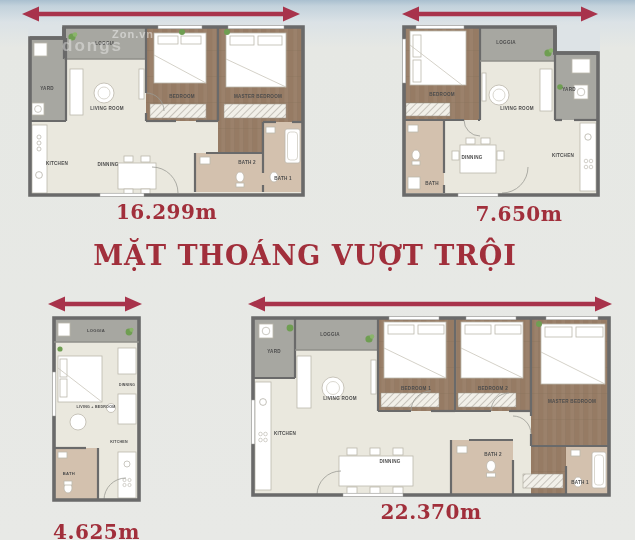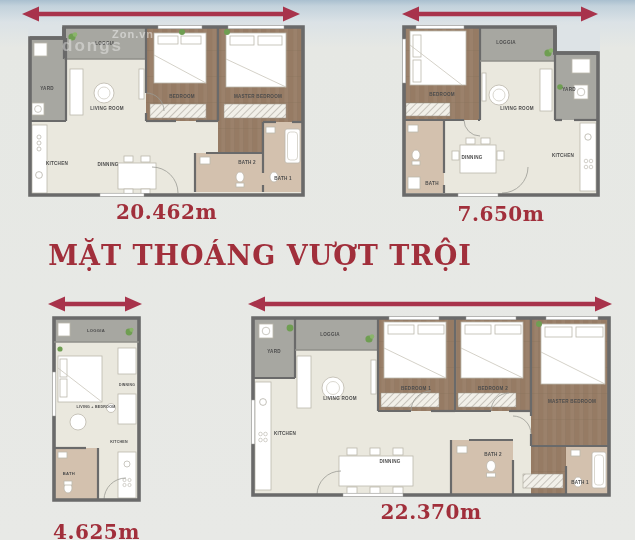--- a/index.html
+++ b/index.html
@@ -10,21 +10,21 @@
   }
   .plan{position:absolute;}
   .dim-label{
     position:absolute;text-align:center;
     font-family:"DejaVu Serif",serif;font-weight:bold;
     font-size:20px;color:#a12f3b;letter-spacing:.5px;
   }
   .main-title{
     position:absolute;left:0;top:240px;width:520px;text-align:center;
     font-family:"DejaVu Serif",serif;font-weight:bold;
-    font-size:27px;color:#a12f3b;letter-spacing:1px;
+    font-size:27px;color:#a12f3b;letter-spacing:1px;padding-left:45px;
   }
   .arrow{position:absolute;}
   .wm{position:absolute;color:rgba(255,255,255,.45);font-weight:bold;pointer-events:none;}
   .wm1{left:112px;top:28px;font-size:11px;letter-spacing:1px;}
   .wm2{left:62px;top:36px;font-size:17px;letter-spacing:2px;color:rgba(255,255,255,.38);}
   
   .wall{stroke:#6a6a6a;fill:none;stroke-width:2.2;}
   .outer{stroke:#6a6a6a;fill:none;stroke-width:3.6;}
   .rail{stroke:#8f8f8a;fill:none;stroke-width:1.6;}
   .furn{fill:#ffffff;stroke:#bcb8ac;stroke-width:.8;}
@@ -442,19 +442,19 @@
   <text class="rlabel" x="165" y="74">BEDROOM 1</text>
   <text class="rlabel" x="242" y="74">BEDROOM 2</text>
   <text class="rlabel" x="321" y="87">MASTER BEDROOM</text>
   <text class="rlabel" x="34" y="119">KITCHEN</text>
   <text class="rlabel" x="139" y="147">DINNING</text>
   <text class="rlabel" x="242" y="140">BATH 2</text>
   <text class="rlabel" x="329" y="168">BATH 1</text>
 </svg>
 </div>
 
-<div class="dim-label" style="left:28px;top:200px;width:277px;">20.462m</div>
-<div class="dim-label" style="left:402px;top:202px;width:198px;">7.650m</div>
+<div class="dim-label" style="left:28px;top:200px;width:277px;">16.299m</div>
+<div class="dim-label" style="left:420px;top:202px;width:198px;">7.650m</div>
 <div class="dim-label" style="left:30px;top:504px;width:133px;margin-top:16px;">4.625m</div>
 <div class="dim-label" style="left:251px;top:500px;width:360px;">22.370m</div>
 <div class="main-title">MẶT THOÁNG VƯỢT TRỘI</div>
 <div class="wm wm1">Zon.vn</div>
 <div class="wm wm2">dongs</div>
 
 </body></html>

